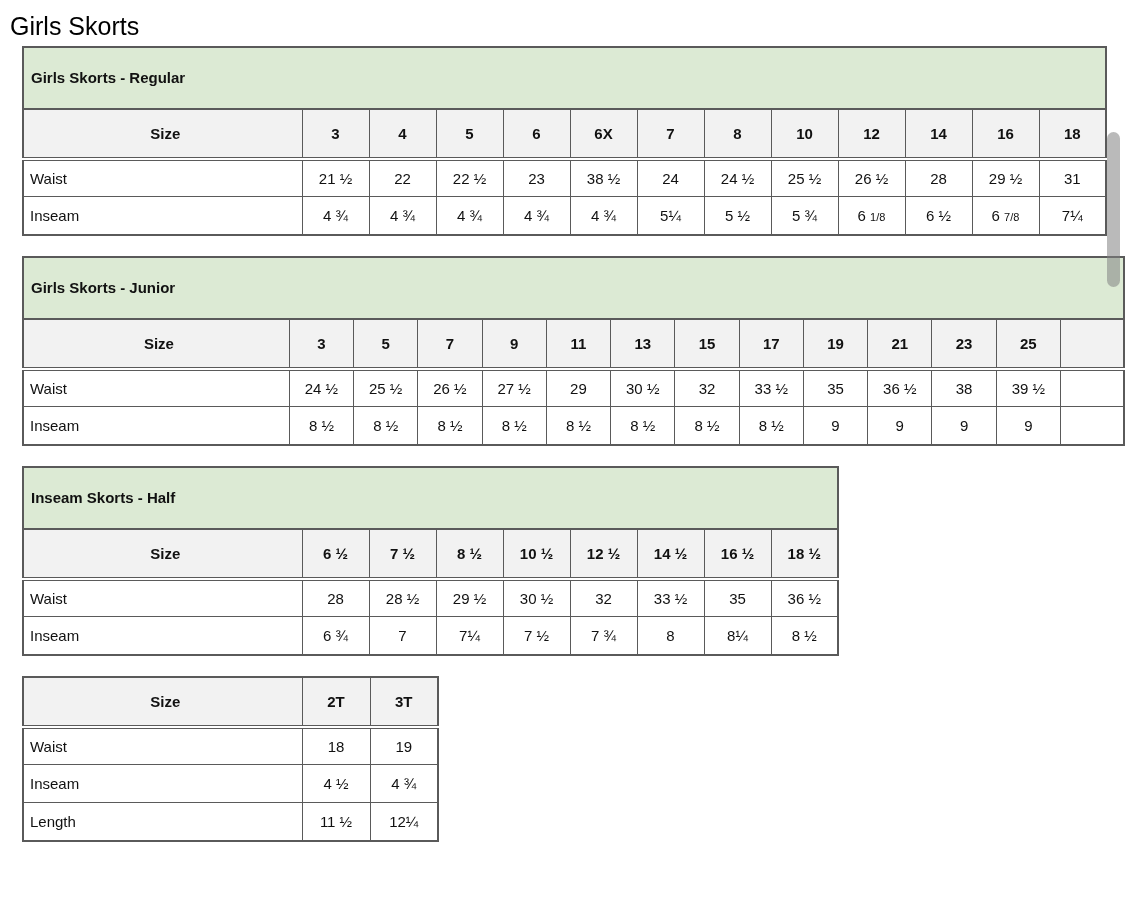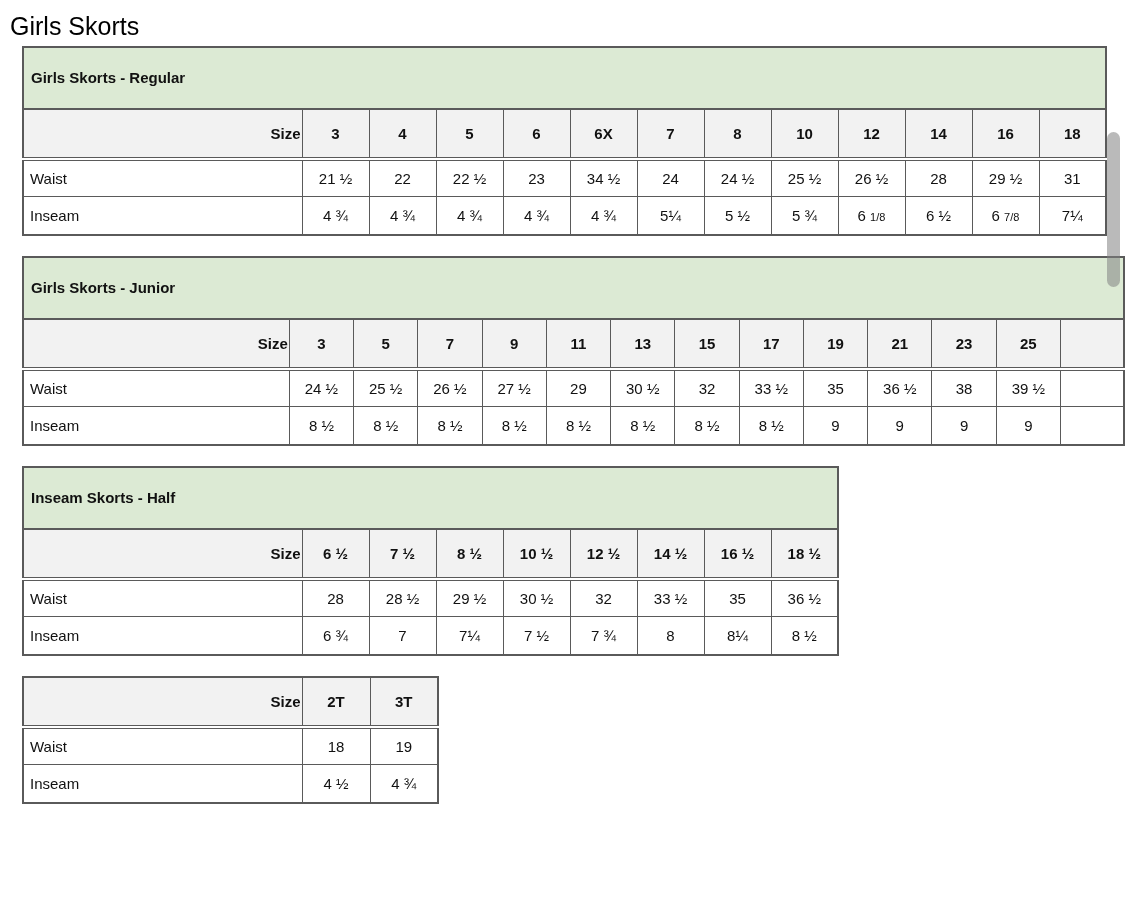--- a/index.html
+++ b/index.html
@@ -50,21 +50,21 @@
     padding-left: 7px;
     border-bottom: 2px solid var(--border);
   }
   tr.size-row td {
     background: var(--gray-row);
     height: 50px;
     font-weight: 700;
     text-align: center;
   }
   tr.size-row td.label-cell {
-    text-align: right;
+    text-align: center;
     padding-left: 6px;
   }
   tr.data-row td {
     background: #ffffff;
     height: 38px;
     text-align: center;
     font-weight: 400;
   }
   tr.data-row.first td { border-top: 4px double var(--border); }
   tr.data-row td.label-cell {
@@ -123,21 +123,21 @@
           <td data-name="size-cell">14</td>
           <td data-name="size-cell">16</td>
           <td data-name="size-cell">18</td>
         </tr>
         <tr class="data-row first" data-name="measurement-row-waist">
           <td class="label-cell" data-name="row-label">Waist</td>
           <td data-name="value-cell">21 ½</td>
           <td data-name="value-cell">22</td>
           <td data-name="value-cell">22 ½</td>
           <td data-name="value-cell">23</td>
-          <td data-name="value-cell">34 ½</td>
+          <td data-name="value-cell">38 ½</td>
           <td data-name="value-cell">24</td>
           <td data-name="value-cell">24 ½</td>
           <td data-name="value-cell">25 ½</td>
           <td data-name="value-cell">26 ½</td>
           <td data-name="value-cell">28</td>
           <td data-name="value-cell">29 ½</td>
           <td data-name="value-cell">31</td>
         </tr>
         <tr class="data-row" data-name="measurement-row-inseam">
           <td class="label-cell" data-name="row-label">Inseam</td>
@@ -293,17 +293,22 @@
         <tr class="data-row first" data-name="measurement-row-waist">
           <td class="label-cell" data-name="row-label">Waist</td>
           <td data-name="value-cell">18</td>
           <td data-name="value-cell">19</td>
         </tr>
         <tr class="data-row" data-name="measurement-row-inseam">
           <td class="label-cell" data-name="row-label">Inseam</td>
           <td data-name="value-cell">4 ½</td>
           <td data-name="value-cell">4 ¾</td>
         </tr>
+        <tr class="data-row" data-name="measurement-row-length">
+          <td class="label-cell" data-name="row-label">Length</td>
+          <td data-name="value-cell">11 ½</td>
+          <td data-name="value-cell">12¼</td>
+        </tr>
       </tbody>
     </table>
   </div>
 
 <div class="scrollbar-thumb" data-name="vertical-scrollbar-thumb"></div>
 
 </body></html>

